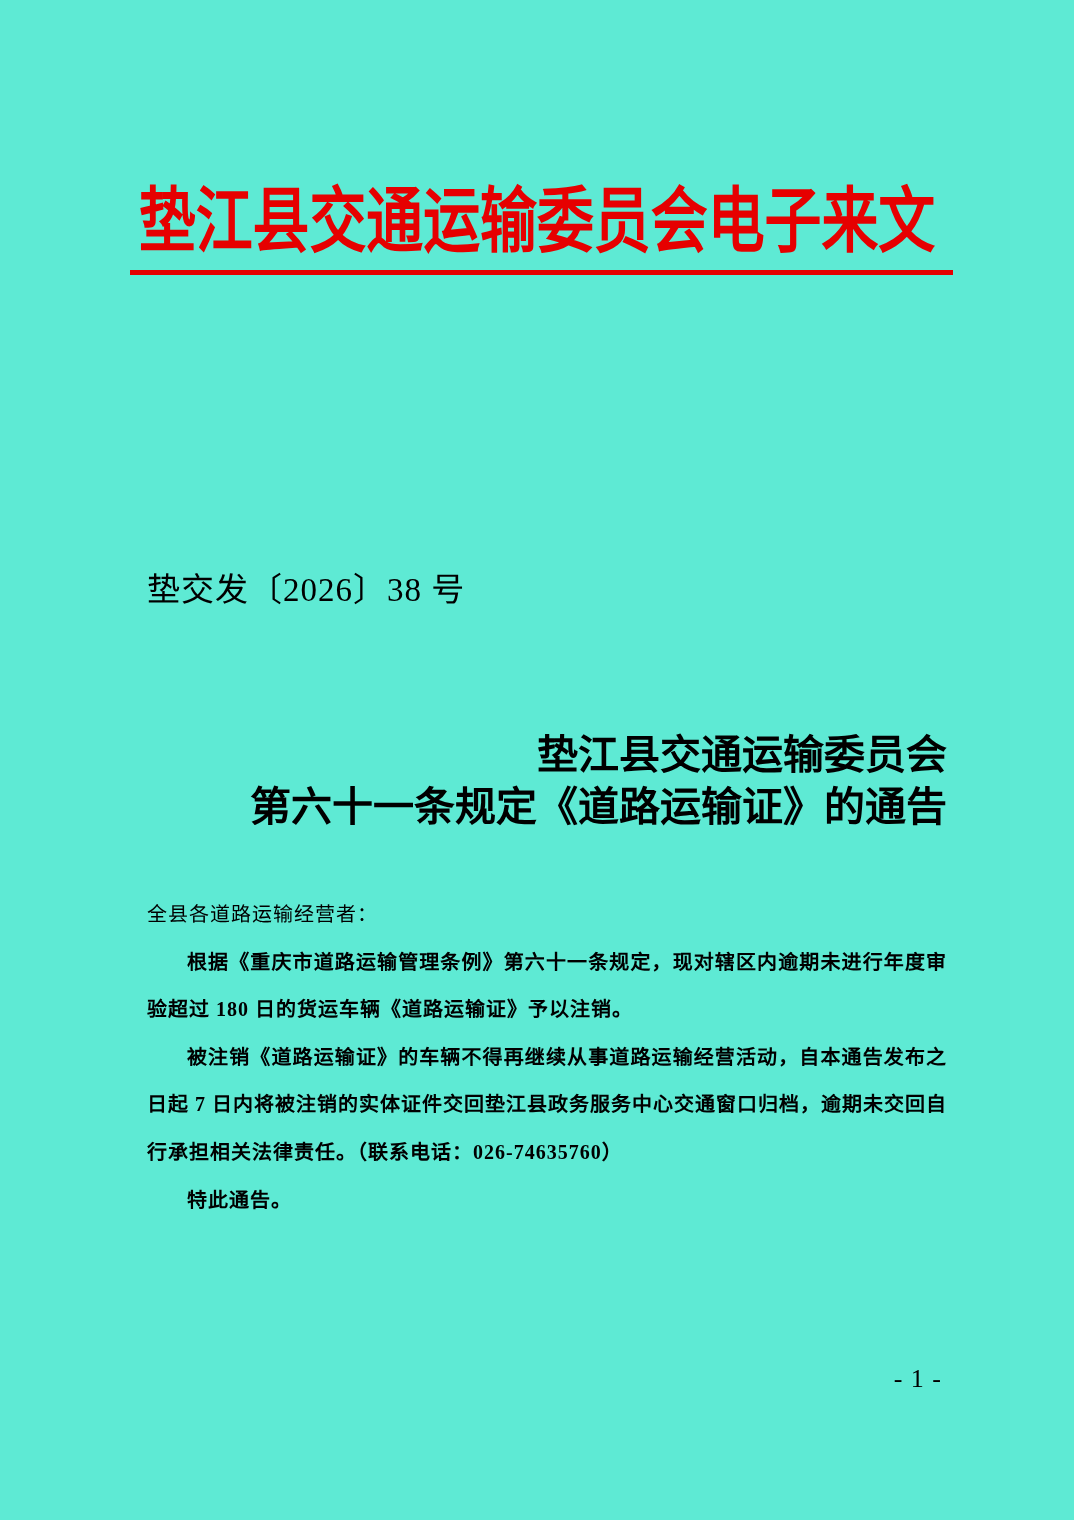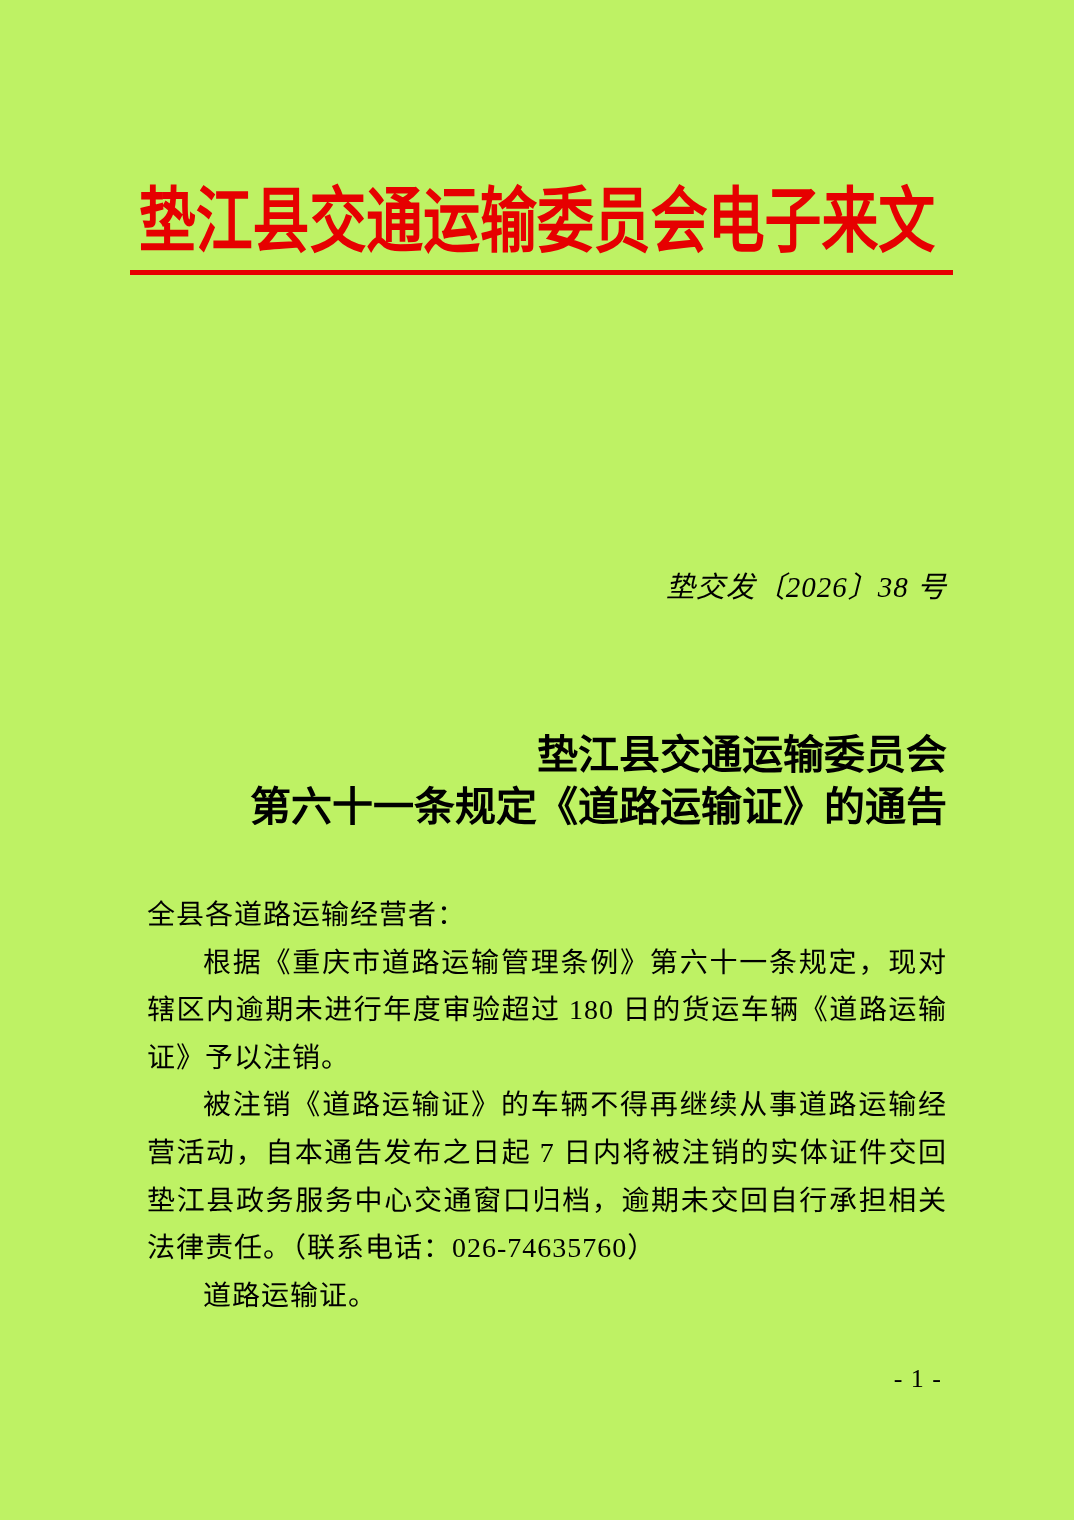--- a/index.html
+++ b/index.html
@@ -4,21 +4,21 @@
 <style>
   html, body {
     margin: 0;
     padding: 0;
     background: #ffffff;
   }
   .page {
     position: relative;
     width: 1074px;
     height: 1520px;
-    background: #bef264;
+    background: #5eead4;
     overflow: hidden;
     font-family: "Liberation Serif", "DejaVu Serif", serif;
     color: #000000;
   }
   
   .banner-title {
     position: absolute;
     top: 186px;
     left: 0;
     width: 100%;
@@ -39,52 +39,52 @@
     width: 823px;
     height: 5px;
     background: #e60000;
   }
   
   .doc-number {
     position: absolute;
     top: 563px;
     left: 147px;
     width: 800px;
-    text-align: right;
-    font-size: 29px;
+    text-align: left;
+    font-size: 33px;
     letter-spacing: 1px;
-    font-style: italic;
   }
   
   .doc-title {
     position: absolute;
     top: 729px;
     left: 147px;
     width: 800px;
     text-align: right;
     font-weight: bold;
     font-size: 41px;
     line-height: 52px;
   }
   
   .body-block {
     position: absolute;
     top: 891px;
     left: 147px;
     width: 800px;
-    font-size: 28px;
+    font-size: 20px;
     line-height: 47.6px;
     letter-spacing: 1px;
     text-align: justify;
   }
   .body-block p {
     margin: 0;
   }
   .body-block p.indent {
     text-indent: 2em;
+    font-weight: bold;
   }
   
   .page-number {
     position: absolute;
     top: 1364px;
     right: 132px;
     font-size: 26px;
     letter-spacing: 1px;
   }
 </style>
@@ -101,18 +101,18 @@
 
   <div class="doc-title">
     <div>垫江县交通运输委员会</div>
     <div>第六十一条规定《道路运输证》的通告</div>
   </div>
 
   <div class="body-block">
     <p>全县各道路运输经营者：</p>
     <p class="indent">根据《重庆市道路运输管理条例》第六十一条规定，现对辖区内逾期未进行年度审验超过 180 日的货运车辆《道路运输证》予以注销。</p>
     <p class="indent">被注销《道路运输证》的车辆不得再继续从事道路运输经营活动，自本通告发布之日起 7 日内将被注销的实体证件交回垫江县政务服务中心交通窗口归档，逾期未交回自行承担相关法律责任。（联系电话：026-74635760）</p>
-    <p class="indent">道路运输证。</p>
+    <p class="indent">特此通告。</p>
   </div>
 
   <div class="page-number">- 1 -</div>
 
 </div>
 
 </body></html>

